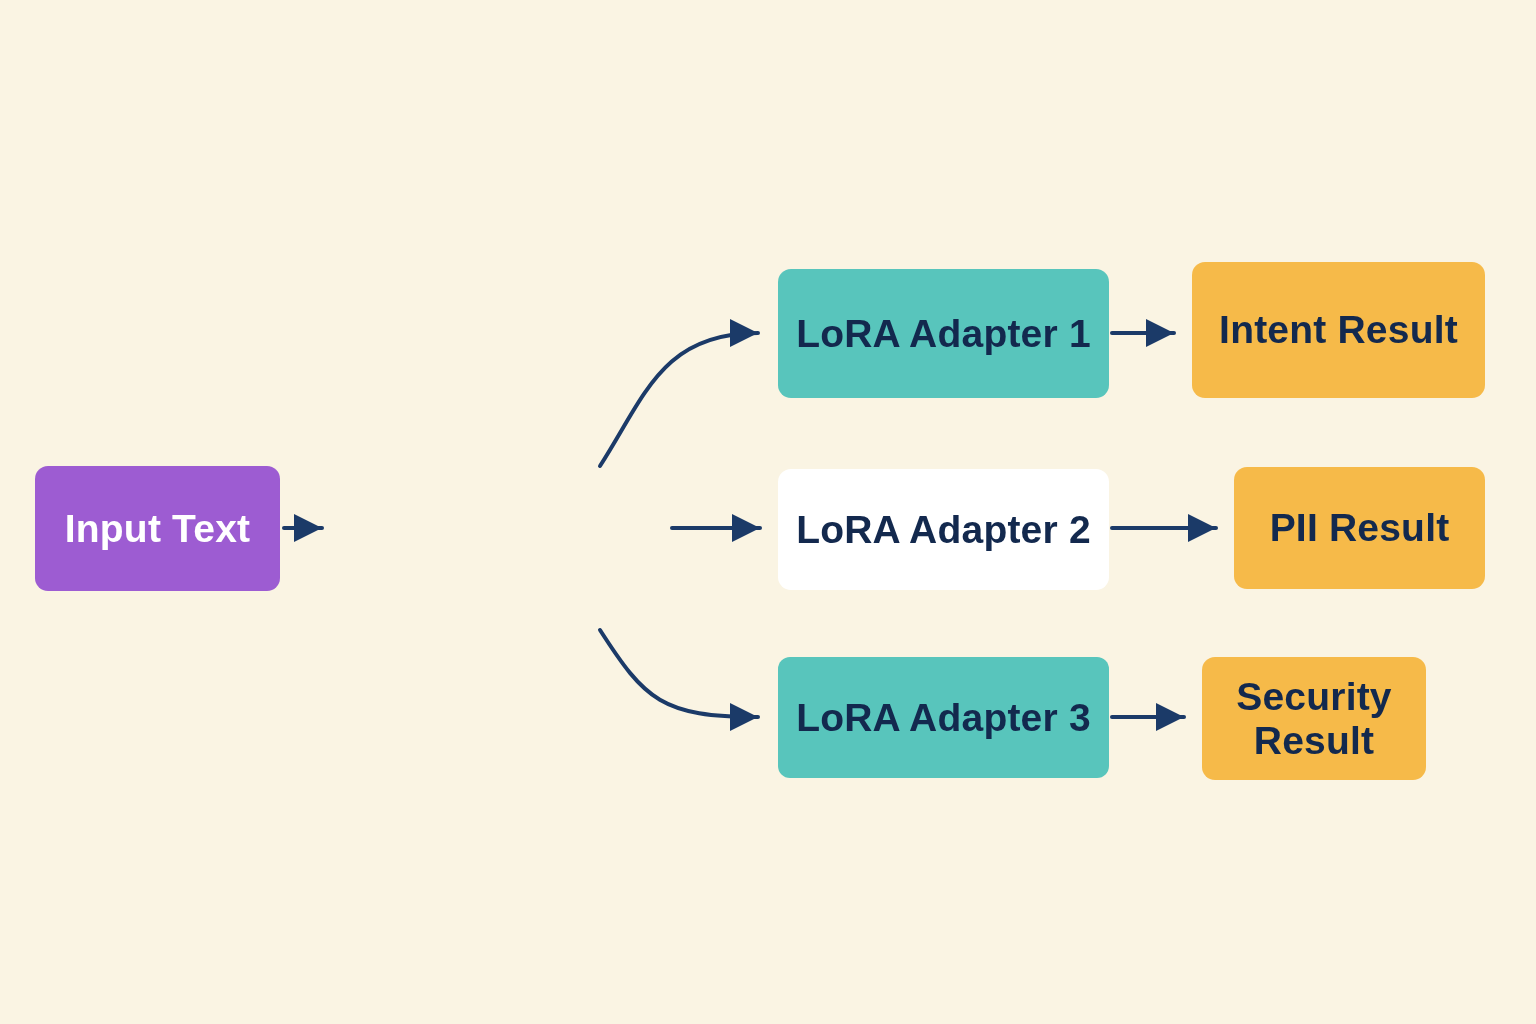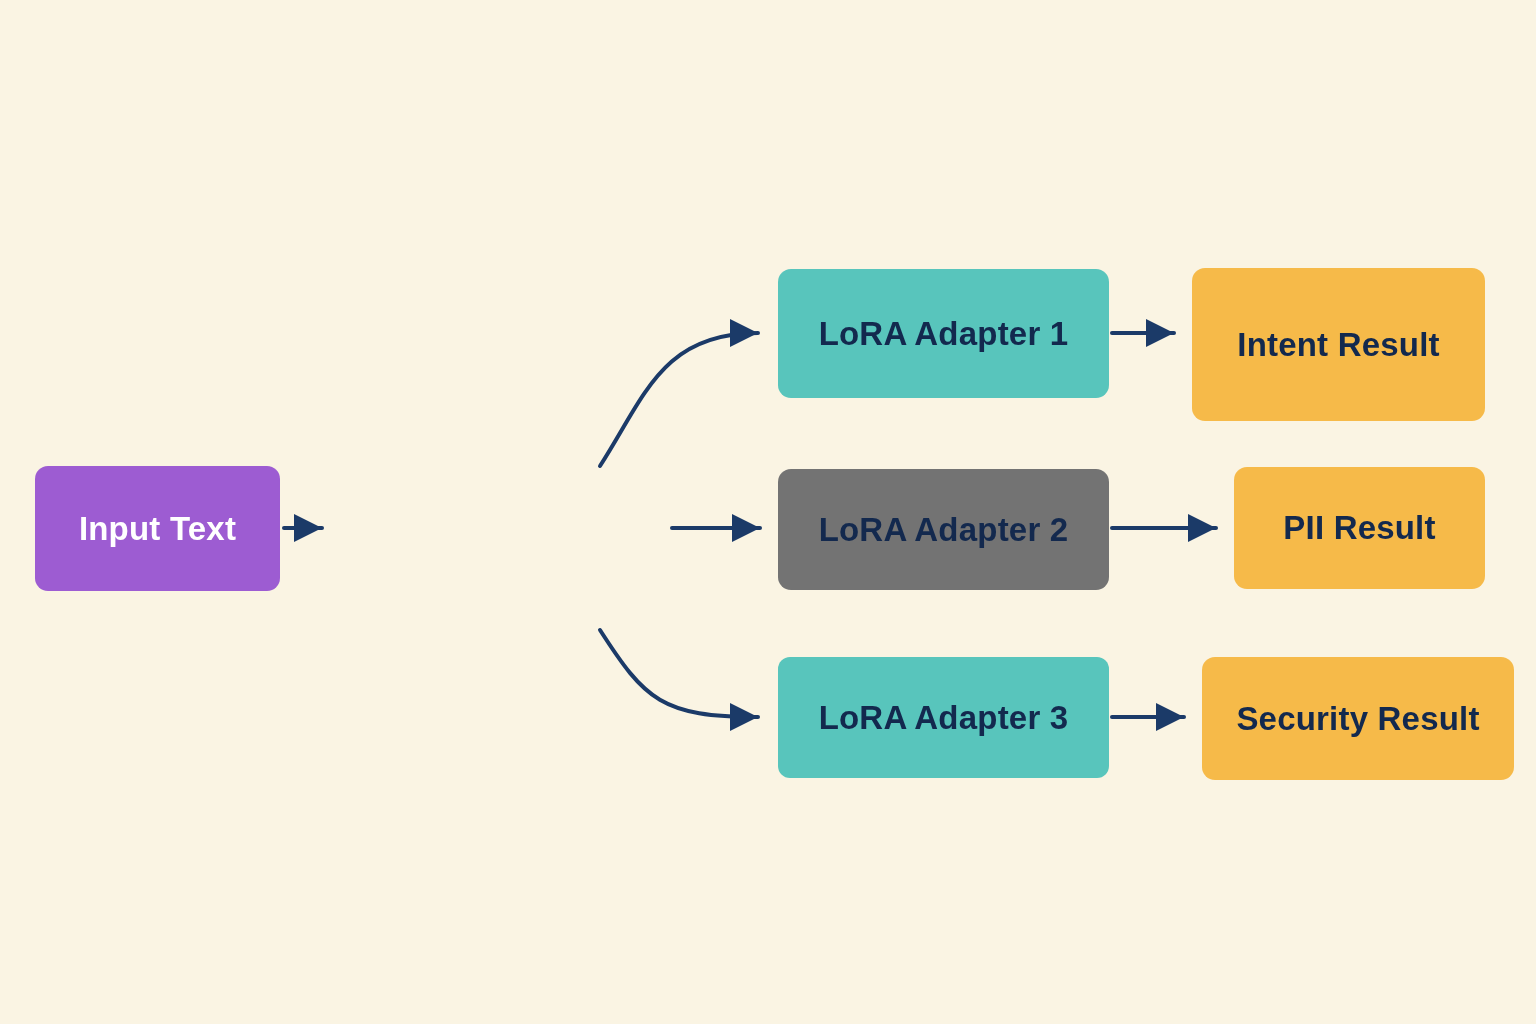--- a/index.html
+++ b/index.html
@@ -29,43 +29,43 @@
     stroke: var(--arrow, #1b3a68);
     stroke-width: 4;
     stroke-linecap: round;
   }
   .node {
     position: absolute;
     display: flex;
     align-items: center;
     justify-content: center;
     border-radius: 13px;
-    font-size: 33px;
+    font-size: 39px;
     font-weight: 700;
     letter-spacing: 0.2px;
     text-align: center;
     box-sizing: border-box;
   }
   .node.light-text { color: #ffffff; text-align: center; }
   .node.dark-text  { color: #13294e; }
   .node.left-align {
     justify-content: flex-start;
     text-align: left;
     padding: 0 42px;
     line-height: 1.38;
   }
   
   .n-input    { left: 35px;   top: 466px; width: 245px; height: 125px; }
   .n-base     { left: 340px;  top: 466px; width: 328px; height: 164px; }
   .n-adapter1 { left: 778px;  top: 269px; width: 331px; height: 129px; }
   .n-adapter2 { left: 778px;  top: 469px; width: 331px; height: 121px; }
   .n-adapter3 { left: 778px;  top: 657px; width: 331px; height: 121px; border-radius: 12px; }
-  .n-result1  { left: 1192px; top: 268px; width: 293px; height: 153px; }
+  .n-result1  { left: 1192px; top: 262px; width: 293px; height: 136px; }
   .n-result2  { left: 1234px; top: 467px; width: 251px; height: 122px; }
-  .n-result3  { left: 1202px; top: 657px; width: 312px; height: 123px; }
+  .n-result3  { left: 1202px; top: 657px; width: 224px; height: 123px; }
 </style>
 </head>
 <body>
 
 <div class="canvas" style="background: rgb(250, 244, 227);">
 
   <svg class="arrows" viewBox="0 0 1536 1024" xmlns="http://www.w3.org/2000/svg">
     <defs>
       <marker id="arrowhead" markerWidth="7" markerHeight="7" refX="7" refY="3.5" orient="auto">
         <path d="M0,0 L7,3.5 L0,7 Z" fill="#1b3a68"></path>
@@ -82,21 +82,21 @@
 
   <div class="node n-input light-text" style="background: rgb(157, 92, 210);">
     <span>Input Text</span>
   </div>
 
 
   <div class="node n-adapter1 dark-text" style="background: rgb(88, 197, 188);">
     <span>LoRA Adapter 1</span>
   </div>
 
-  <div class="node n-adapter2 dark-text" style="background: #737373; text-align: right;">
+  <div class="node n-adapter2 dark-text" style="background: #ffffff; text-align: right;">
     <span>LoRA Adapter 2</span>
   </div>
 
   <div class="node n-adapter3 dark-text" style="background: rgb(88, 197, 188);">
     <span>LoRA Adapter 3</span>
   </div>
 
   <div class="node n-result1 dark-text" style="background: rgb(246, 186, 73);">
     <span>Intent Result</span>
   </div>

